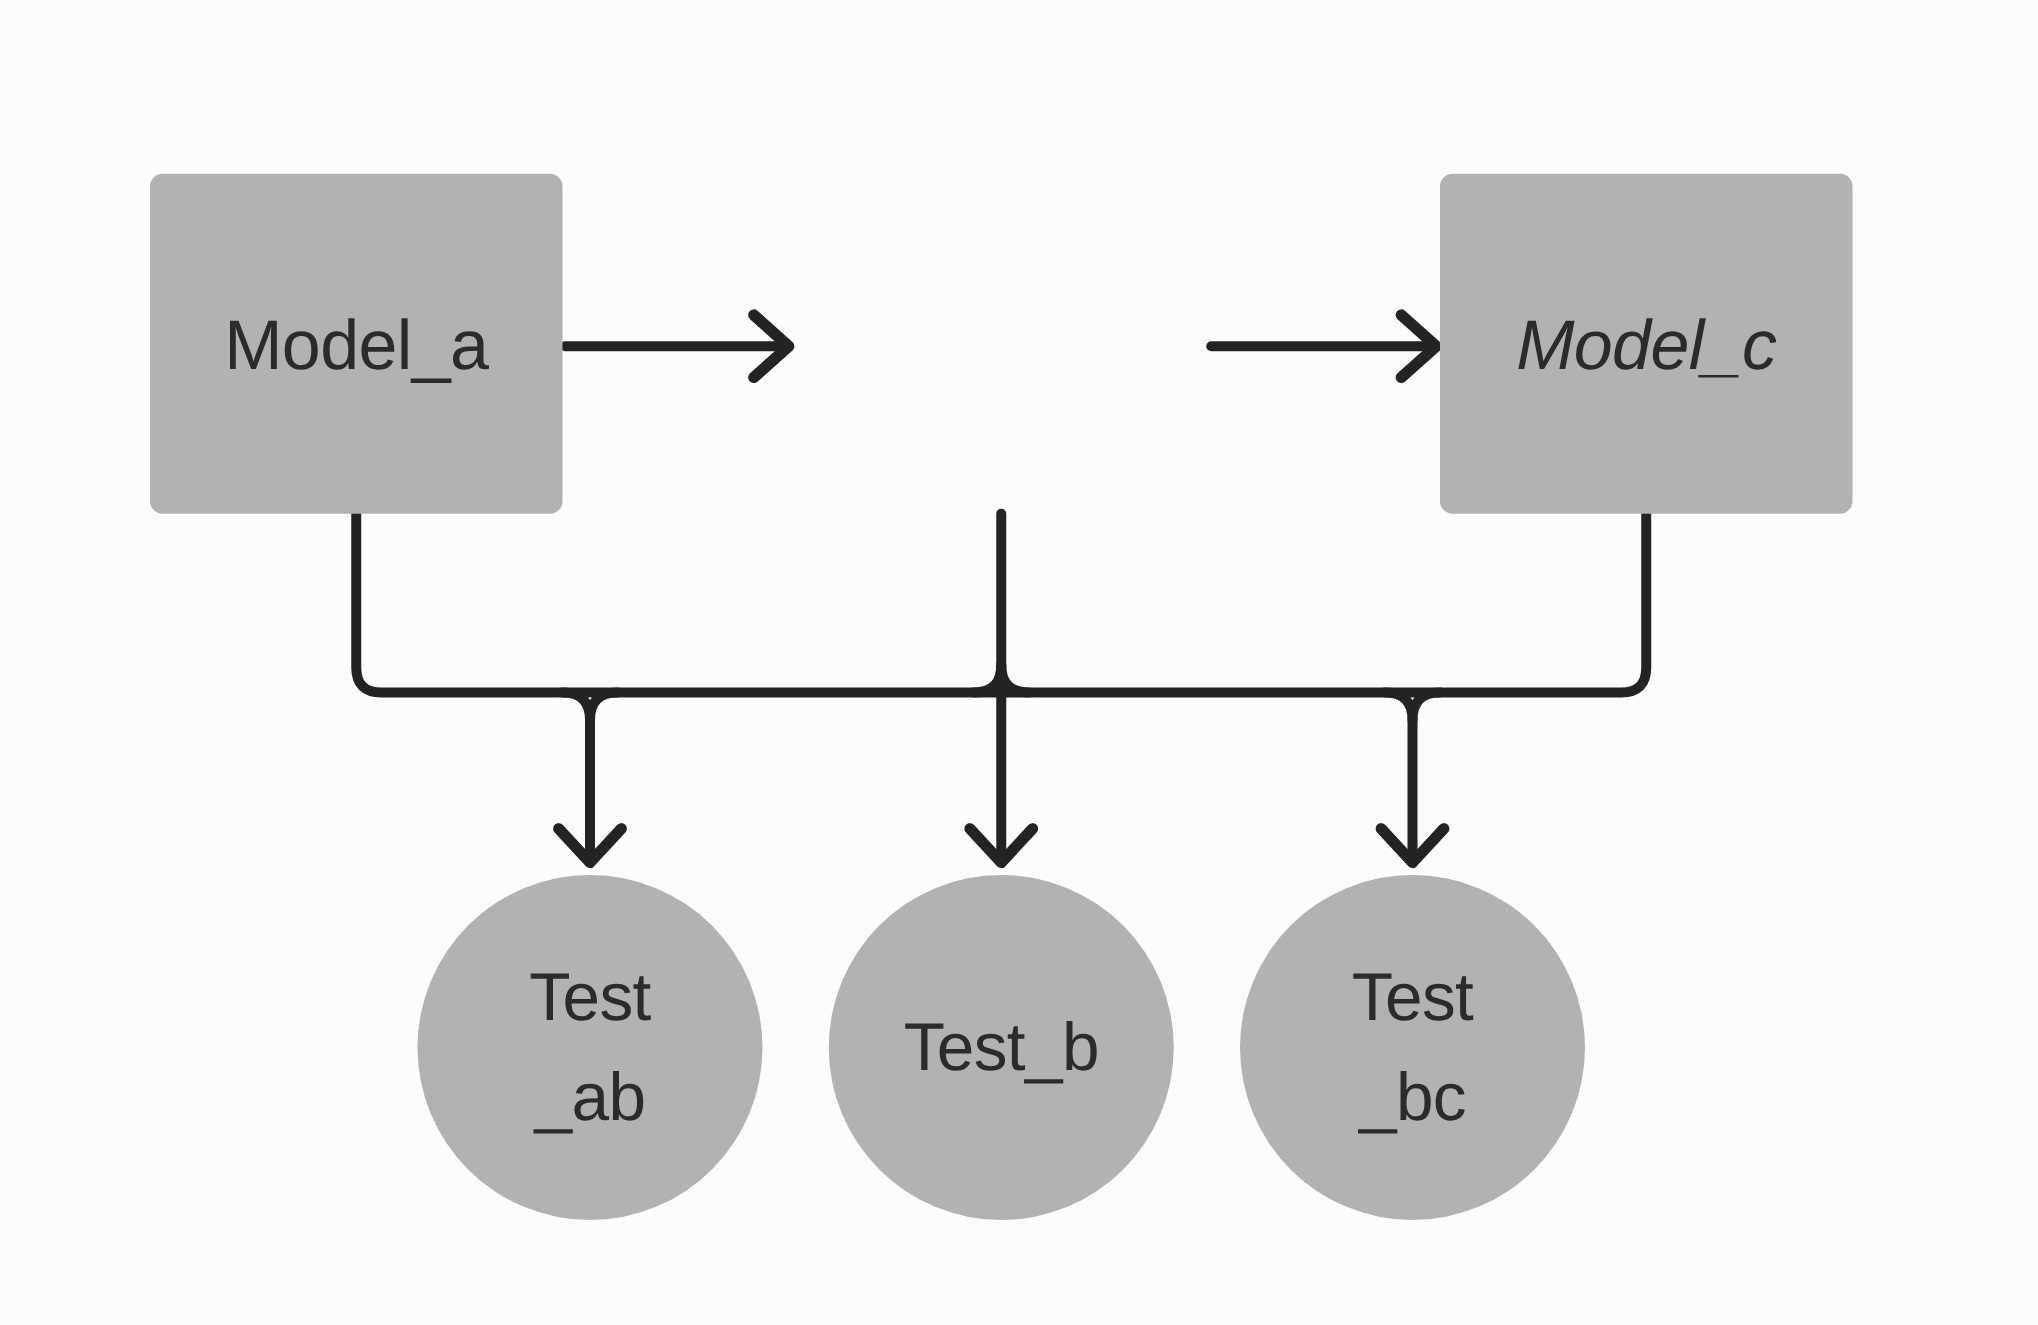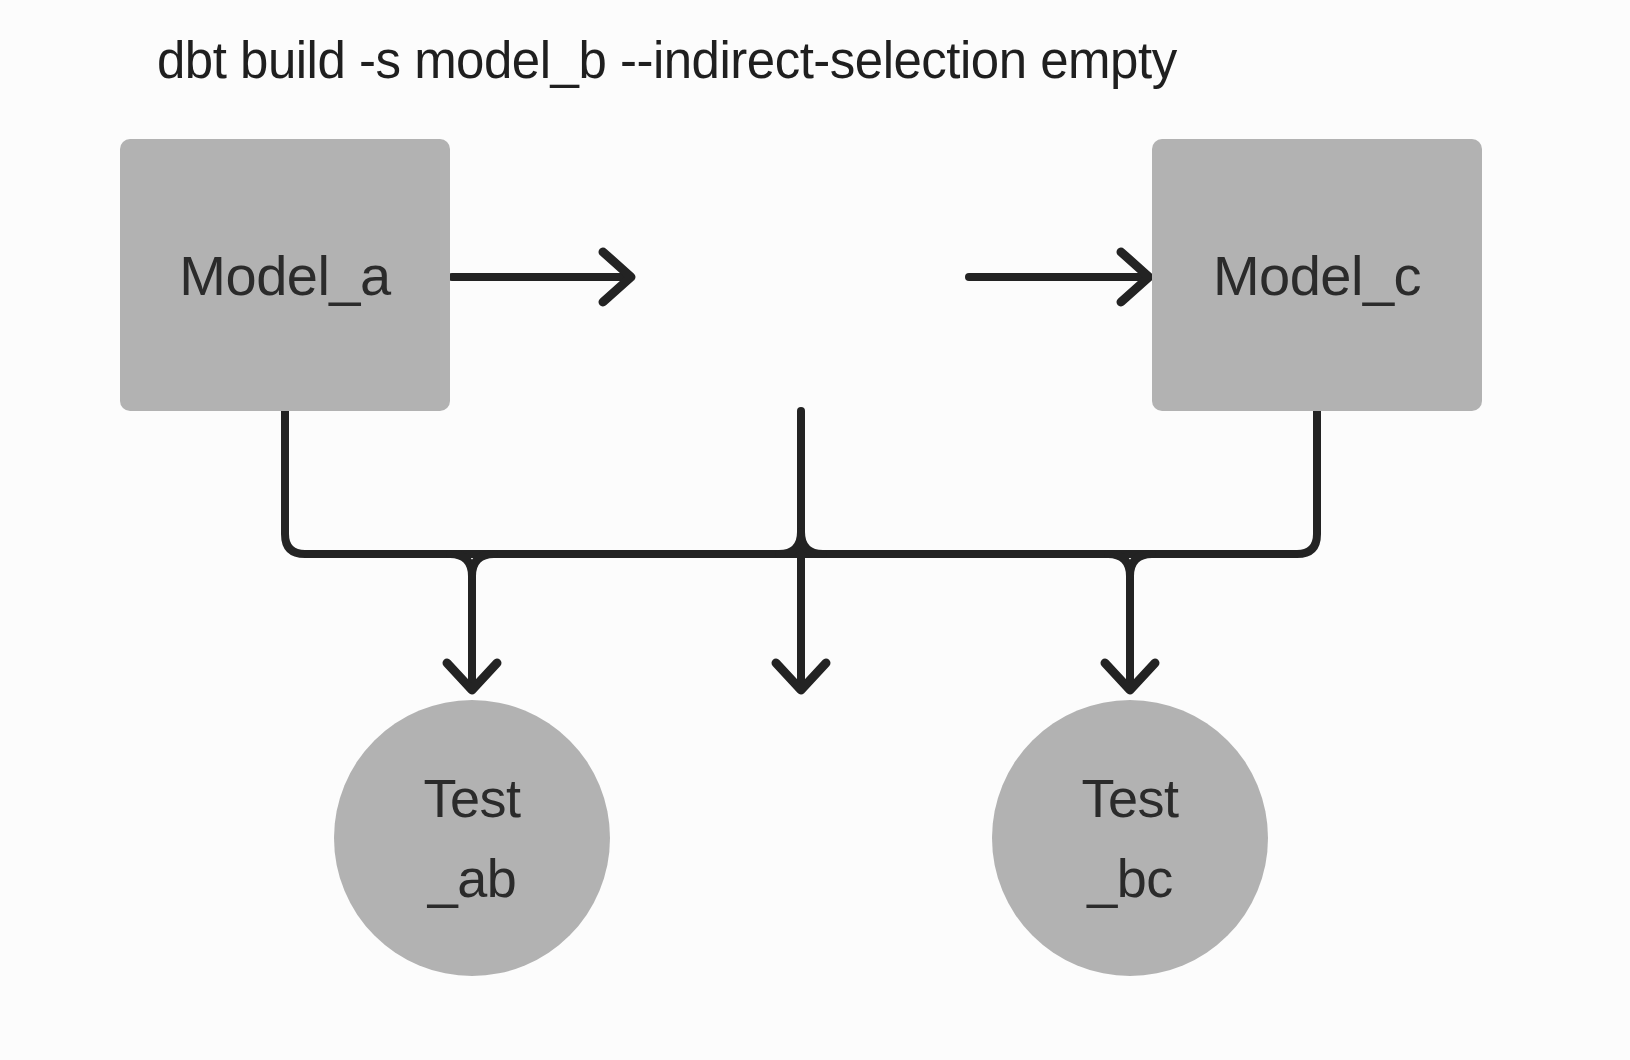--- a/index.html
+++ b/index.html
@@ -68,31 +68,30 @@
     top:700px;
     background:var(--node_gray);
     border-radius:50%;
   }
   .node.test .label{
     font-size:54px;
     line-height:80px;
   }
   .model-a{left:120px;}
   .model-b{left:637px;}
-  .model-c{left:1152px;}
+  .model-c{left:1152px;font-style:italic;}
   .test-ab{left:334px;}
   .test-b{left:663px;}
   .test-bc{left:992px;}
 </style>
 </head>
 <body>
 
 <div class="canvas">
 
-  <div class="title">dbt build -s model_b --indirect-selection empty</div>
 
   <svg class="edge-layer" viewBox="0 0 1630 1060" xmlns="http://www.w3.org/2000/svg">
 
     <path d="M452 277 H628"></path>
     <path class="arrowhead" d="M603 252 L631 277 L603 302"></path>
 
     <path d="M969 277 H1146"></path>
     <path class="arrowhead" d="M1121 252 L1149 277 L1121 302"></path>
 
     <path d="M285 411 V534 Q285 554 305 554 H1297 Q1317 554 1317 534 V411"></path>
@@ -118,19 +117,22 @@
 
   <div class="node model model-c">
     <span class="label">Model_c</span>
   </div>
 
   <div class="node test test-ab">
     <span class="label">Test
 _ab</span>
   </div>
 
+  <div class="node test test-b">
+    <span class="label">Test_b</span>
+  </div>
 
   <div class="node test test-bc">
     <span class="label">Test
 _bc</span>
   </div>
 
 </div>
 
 </body></html>

